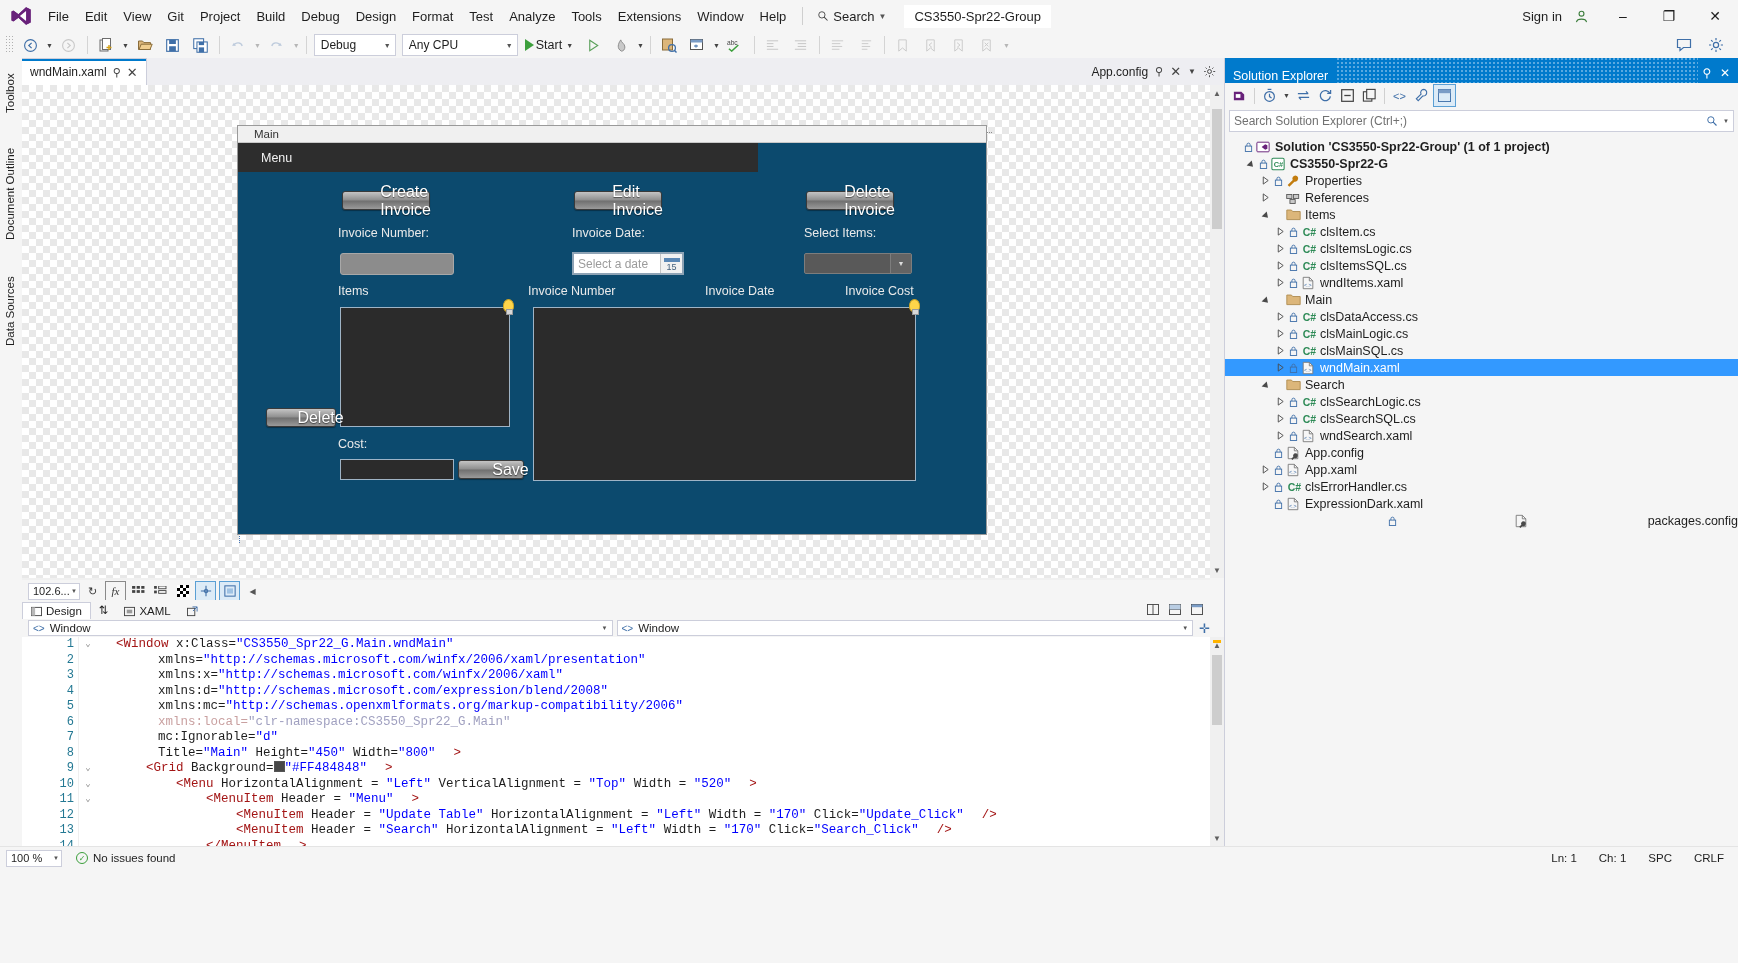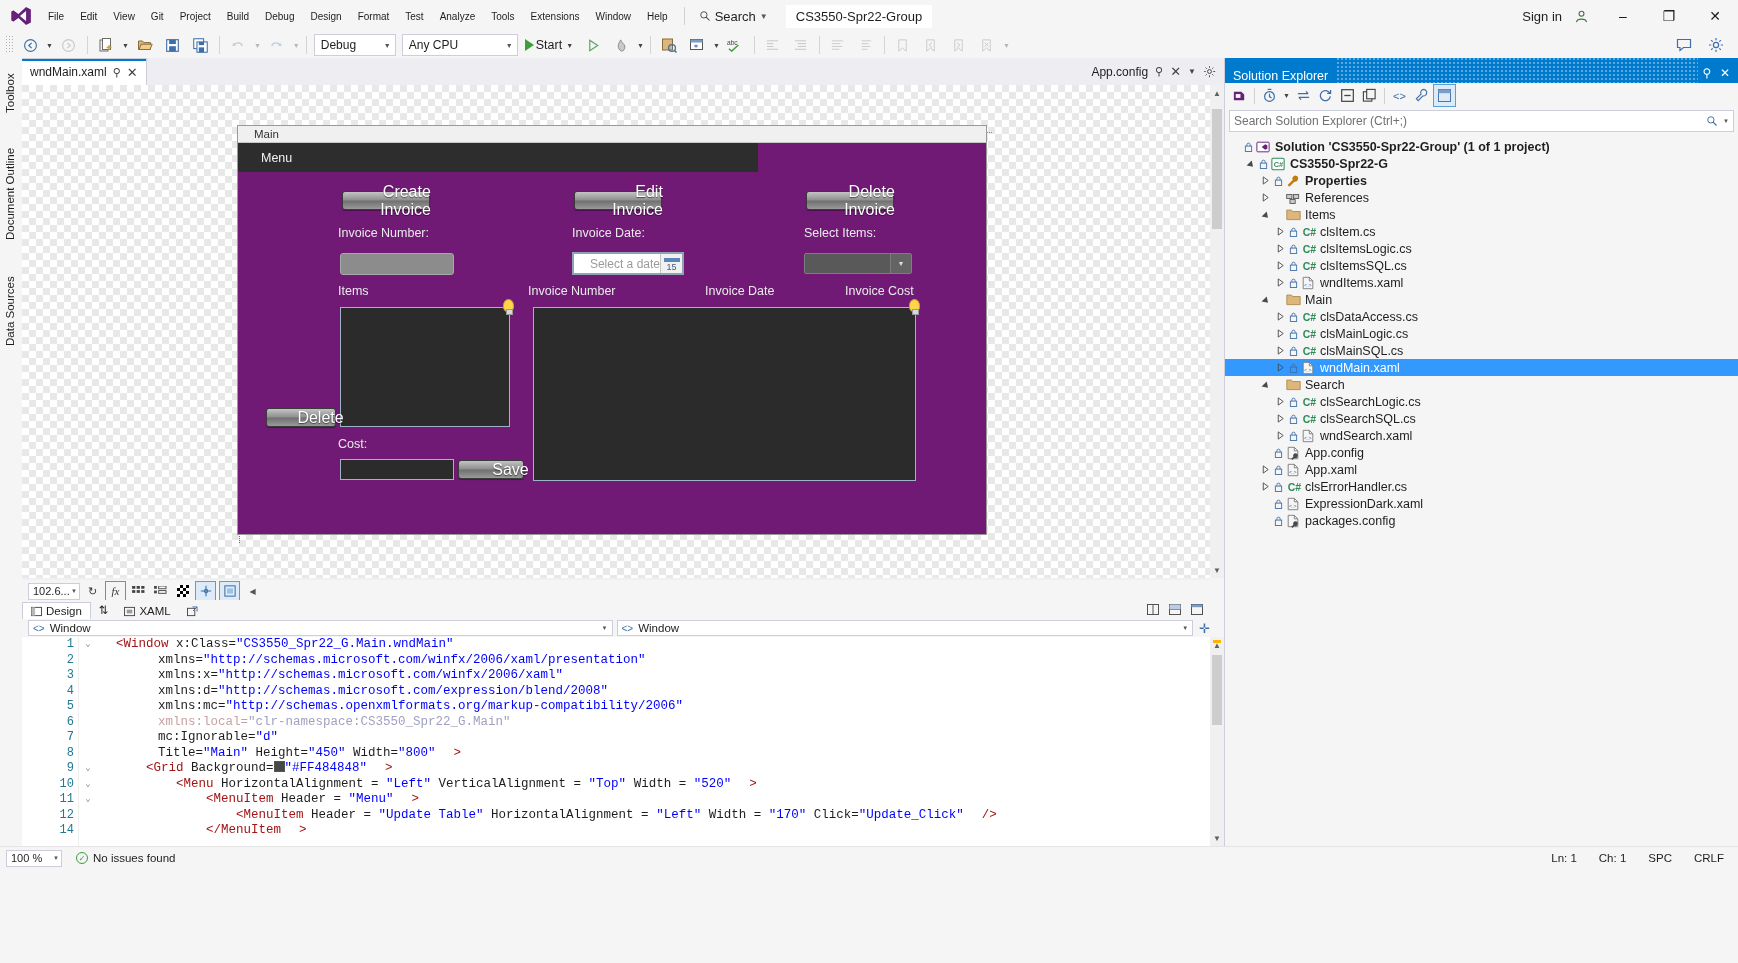--- a/index.html
+++ b/index.html
@@ -12,21 +12,21 @@
   }
   .app{position:relative;width:1738px;height:963px;background:#f5f5f5;}
 
   
   .titlebar{
     position:absolute;left:0;top:0;width:1738px;height:32px;
     background:#f5f5f5;display:flex;align-items:center;
   }
   .vs-logo{width:30px;height:30px;margin:0 4px 0 6px;display:flex;align-items:center;justify-content:center;}
   .menu-strip{display:flex;align-items:center;height:32px;}
-  .menu-strip .mi{padding:5px 8px;font-size:10px;color:#1e1e1e;white-space:nowrap;cursor:default;}
+  .menu-strip .mi{padding:5px 8px;font-size:13px;color:#1e1e1e;white-space:nowrap;cursor:default;}
   .tb-sep{width:1px;height:18px;background:#cfcfcf;margin:0 8px;}
   .search-box{display:flex;align-items:center;gap:4px;padding:3px 6px;font-size:13px;color:#1e1e1e;}
   .search-box .caret{font-size:8px;color:#555;}
   .proj-title{
     margin-left:12px;background:#ffffff;border:0;padding:4px 10px;font-size:13px;color:#1e1e1e;
   }
   .title-right{margin-left:auto;display:flex;align-items:center;height:32px;}
   .signin{font-size:13px;padding:0 6px;color:#1e1e1e;}
   .acct-icon{width:26px;height:26px;display:flex;align-items:center;justify-content:center;margin-right:6px;}
   .wbtn{width:46px;height:32px;display:flex;align-items:center;justify-content:center;font-size:14px;color:#1e1e1e;}
@@ -100,21 +100,21 @@
   
   .wpfwin{
     position:absolute;left:215px;top:40px;width:750px;height:410px;
     background:#484848;border:1px solid #9a9a9a;box-sizing:border-box;
   }
   .wpf-titlebar{
     position:absolute;left:0;top:0;right:0;height:17px;background:#f0f0f0;
     border-bottom:1px solid #c8c8c8;font-size:11.5px;color:#333;padding-left:16px;
     line-height:17px;box-sizing:border-box;
   }
-  .wpf-body{position:absolute;left:0;top:17px;right:0;bottom:0;background:#701a75;text-align:right;}
+  .wpf-body{position:absolute;left:0;top:17px;right:0;bottom:0;background:#0c4a6e;}
   .wpf-menubar{
     position:absolute;left:0;top:0;width:520px;height:29px;background:#2d2d2d;
     color:#f2f2f2;font-size:12.5px;display:flex;align-items:center;padding-left:23px;box-sizing:border-box;
   }
   .dbtn{
     position:absolute;background:linear-gradient(#c4c4c4,#8e8e8e 48%,#6f6f6f 52%,#9a9a9a);
     border:1px solid #3a3a3a;border-radius:3px;color:#fff;font-size:16px;
     display:flex;align-items:center;justify-content:center;box-sizing:border-box;
     box-shadow:0 1px 1px rgba(0,0,0,.35);text-shadow:0 1px 1px rgba(0,0,0,.55);padding-left:39px;
   }
@@ -703,20 +703,21 @@
         <div class="codeline"><span class="lnum">3</span><span class="ctext">        xmlns:x=<span class="k-val">"http://schemas.microsoft.com/winfx/2006/xaml"</span></span></div>
         <div class="codeline"><span class="lnum">4</span><span class="ctext">        xmlns:d=<span class="k-val">"http://schemas.microsoft.com/expression/blend/2008"</span></span></div>
         <div class="codeline"><span class="lnum">5</span><span class="ctext">        xmlns:mc=<span class="k-val">"http://schemas.openxmlformats.org/markup-compatibility/2006"</span></span></div>
         <div class="codeline"><span class="lnum">6</span><span class="ctext"><span class="k-dim">        xmlns:local=<span class="k-dimv">"clr-namespace:CS3550_Spr22_G.Main"</span></span></span></div>
         <div class="codeline"><span class="lnum">7</span><span class="ctext">        mc:Ignorable=<span class="k-val">"d"</span></span></div>
         <div class="codeline"><span class="lnum">8</span><span class="ctext">        Title=<span class="k-val">"Main"</span> Height=<span class="k-val">"450"</span> Width=<span class="k-val">"800"</span><span class="k-tag">&gt;</span></span></div>
         <div class="codeline"><span class="lnum">9</span><span class="collapse">⌄</span><span class="ctext">    <span class="k-tag">&lt;Grid</span> Background=<span class="swatch"></span><span class="k-val">"#FF484848"</span><span class="k-tag">&gt;</span></span></div>
         <div class="codeline"><span class="lnum">10</span><span class="collapse">⌄</span><span class="ctext">        <span class="k-tag">&lt;Menu</span> HorizontalAlignment = <span class="k-val">"Left"</span> VerticalAlignment = <span class="k-val">"Top"</span> Width = <span class="k-val">"520"</span><span class="k-tag">&gt;</span></span></div>
         <div class="codeline"><span class="lnum">11</span><span class="collapse">⌄</span><span class="ctext">            <span class="k-tag">&lt;MenuItem</span> Header = <span class="k-val">"Menu"</span><span class="k-tag">&gt;</span></span></div>
         <div class="codeline"><span class="lnum">12</span><span class="ctext">                <span class="k-tag">&lt;MenuItem</span> Header = <span class="k-val">"Update Table"</span> HorizontalAlignment = <span class="k-val">"Left"</span> Width = <span class="k-val">"170"</span> Click=<span class="k-val">"Update_Click"</span><span class="k-tag">/&gt;</span></span></div>
+        <div class="codeline"><span class="lnum">13</span><span class="ctext">                <span class="k-tag">&lt;MenuItem</span> Header = <span class="k-val">"Search"</span> HorizontalAlignment = <span class="k-val">"Left"</span> Width = <span class="k-val">"170"</span> Click=<span class="k-val">"Search_Click"</span><span class="k-tag">/&gt;</span></span></div>
         <div class="codeline"><span class="lnum">14</span><span class="ctext">            <span class="k-tag">&lt;/MenuItem</span><span class="k-tag">&gt;</span></span></div>
       </div>
   </div>
   <div class="ed-scroll-v">
     <div class="ed-marker"></div>
     <div class="edv-thumb"></div>
     <div class="sv-arr" style="top:0">▲</div>
     <div class="sv-arr" style="top:193px">▼</div>
   </div>
 
@@ -823,21 +824,21 @@
             </svg>
           </span>
           <span class="ico">
             <svg width="14" height="14" viewBox="0 0 16 16">
               <rect x="1" y="1.5" width="14" height="13" rx="1.5" fill="#fff" stroke="#2e8b57" stroke-width="1.2"></rect>
               <text x="3" y="11.5" font-size="8.5" fill="#2e8b57" font-family="sans-serif" font-weight="bold">C#</text>
             </svg>
           </span>
           <span class="tlabel bold">CS3550-Spr22-G</span>
         </div>
-        <div class="trow" style="padding-left: 36px; font-weight: bold;">
+        <div class="trow" style="padding-left: 36px;">
           <span class="exp">
             <svg width="9" height="9" viewBox="0 0 10 10">
               <path d="M2.5 1 L2.5 9 L8 5 z" fill="none" stroke="#4a4a4a" stroke-width="1"></path>
             </svg>
           </span>
           <span class="lock">
             <svg width="9" height="10" viewBox="0 0 10 11">
               <rect x="1.5" y="4.5" width="7" height="6" fill="none" stroke="#3f6fa8" stroke-width="1"></rect>
               <path d="M3.2 4.5V3a1.8 1.8 0 0 1 3.6 0v1.5" fill="none" stroke="#3f6fa8" stroke-width="1"></path>
             </svg>
@@ -1153,21 +1154,21 @@
           </span>
           <span class="ico">
             <svg width="14" height="14" viewBox="0 0 16 16">
               <path d="M2.5 1.5h7l4 4v9h-11z" fill="#f6f6f6" stroke="#777"></path>
               <path d="M9.5 1.5v4h4" fill="none" stroke="#777"></path>
               <text x="3.5" y="12.6" font-size="6" fill="#3f6fa8" font-family="sans-serif">&lt;.&gt;</text>
             </svg>
           </span>
           <span class="tlabel">ExpressionDark.xaml</span>
         </div>
-        <div class="trow" style="padding-left: 36px;">
+        <div class="trow" style="padding-left: 36px; justify-content: space-between;">
           <span class="exp"></span>
           <span class="lock">
             <svg width="9" height="10" viewBox="0 0 10 11">
               <rect x="1.5" y="4.5" width="7" height="6" fill="none" stroke="#3f6fa8" stroke-width="1"></rect>
               <path d="M3.2 4.5V3a1.8 1.8 0 0 1 3.6 0v1.5" fill="none" stroke="#3f6fa8" stroke-width="1"></path>
             </svg>
           </span>
           <span class="ico">
             <svg width="14" height="14" viewBox="0 0 16 16">
               <path d="M2.5 1.5h7l4 4v9h-11z" fill="#f6f6f6" stroke="#777"></path>

